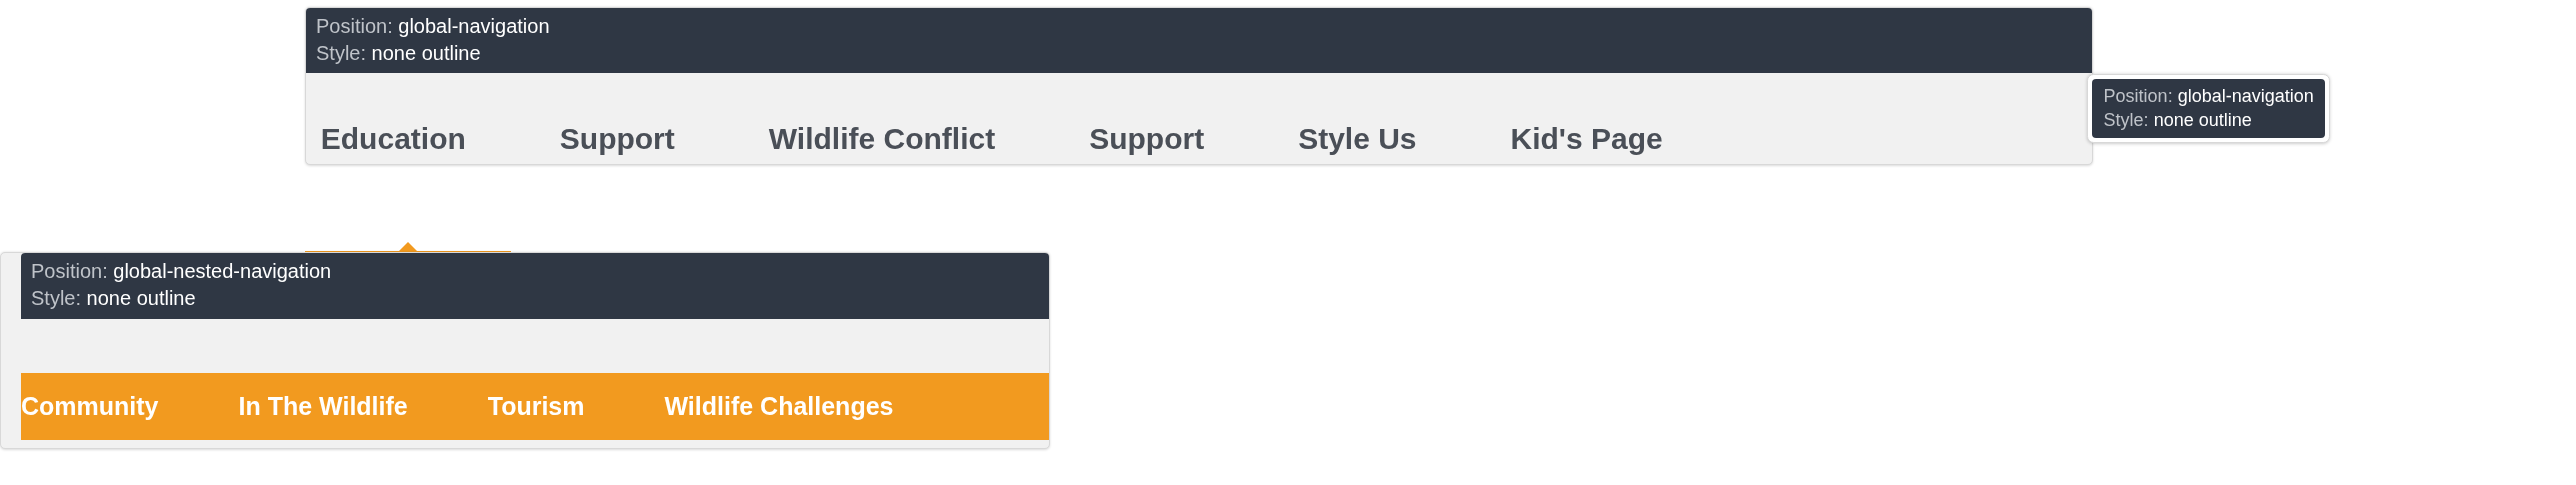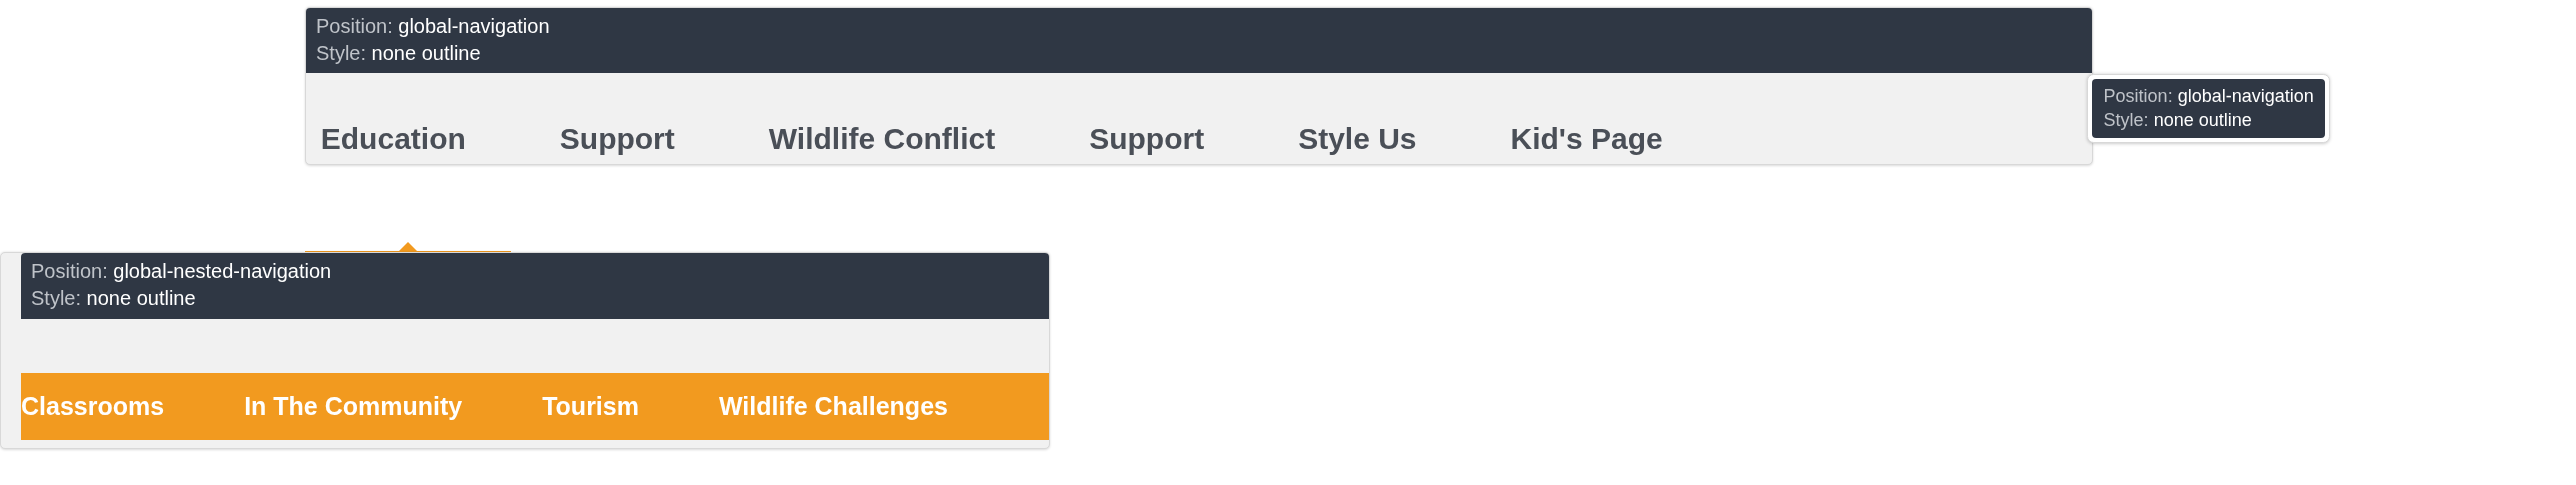--- a/index.html
+++ b/index.html
@@ -195,20 +195,20 @@
       <span class="lbl">Position:</span>
       <span class="val">global-nested-navigation</span>
     </span>
     <span class="row">
       <span class="lbl">Style:</span>
       <span class="val">none outline</span>
     </span>
   </div>
   <div class="subnav-spacer"></div>
   <div class="subnav-bar">
-    <a href="#">Classrooms</a>
-    <a href="#">In The Community</a>
+    <a href="#">Community</a>
+    <a href="#">In The Wildlife</a>
     <a href="#">Tourism</a>
     <a href="#">Wildlife Challenges</a>
   </div>
   <div class="bottom-pad"></div>
 </div>
 
 
 </body></html>

